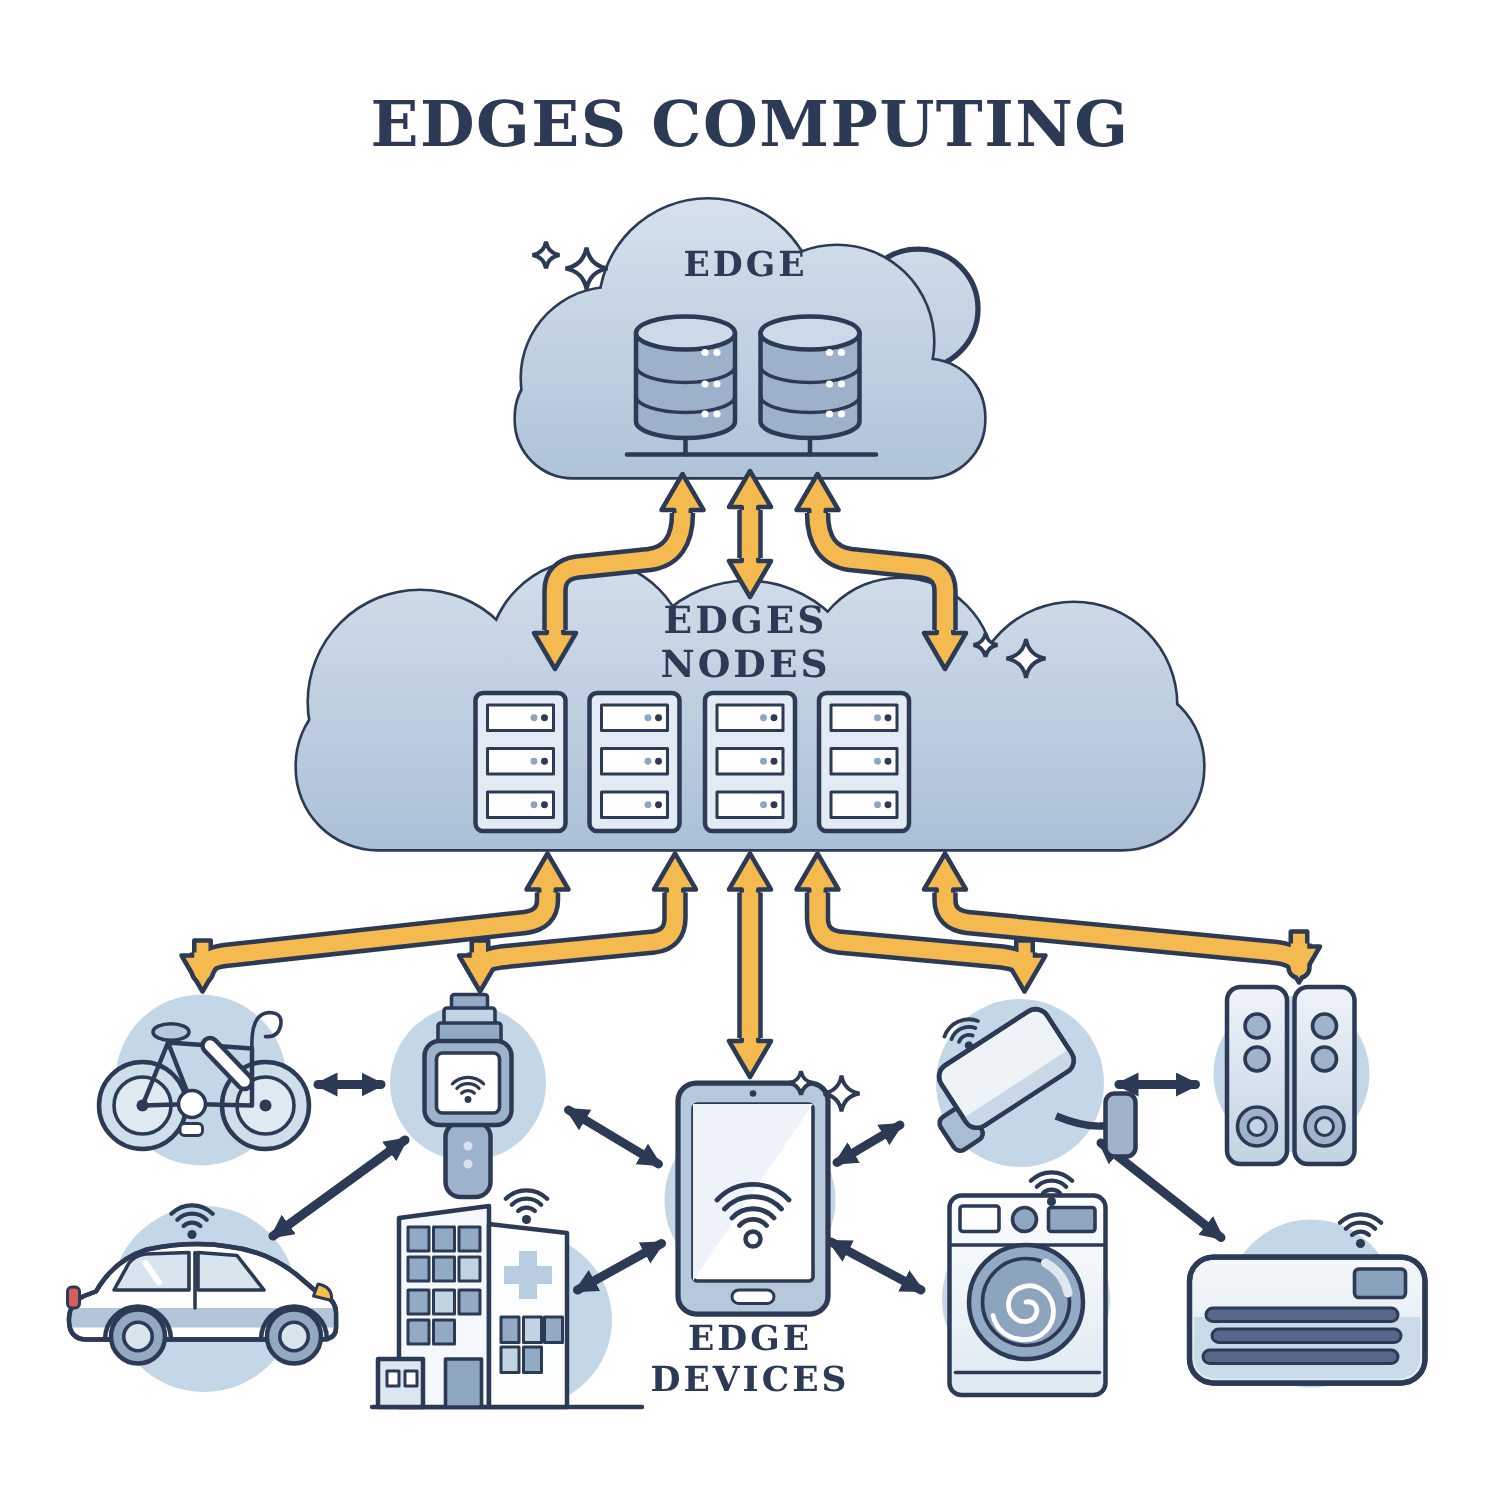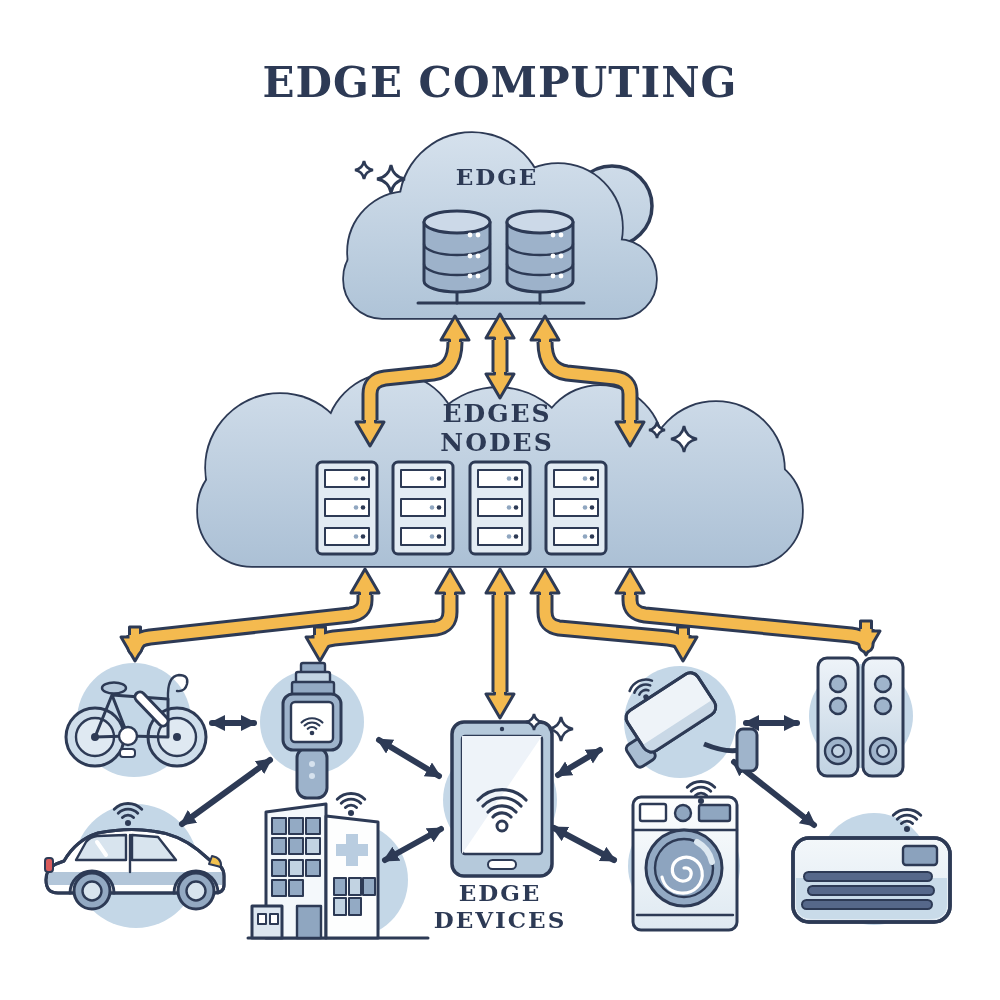--- a/index.html
+++ b/index.html
@@ -401,21 +401,21 @@
   <rect x="903" y="846" width="34" height="19" rx="3" class="s25" fill="#8ba2bd"></rect>
   <g class="s2" fill="#56688a">
     <rect x="804" y="872" width="128" height="9" rx="4.5"></rect>
     <rect x="808" y="886" width="126" height="9" rx="4.5"></rect>
     <rect x="802" y="900" width="130" height="9" rx="4.5"></rect>
   </g>
   <use href="#wifi" transform="translate(907,829) scale(0.95)"></use>
 </g>
 </svg>
 
-<div id="title" class="lbl">EDGE COMPUTING</div>
+<div id="title" class="lbl">EDGES COMPUTING</div>
 <div id="cloudLbl" class="lbl">EDGE</div>
 <div id="edgesLbl" class="lbl">
   <span>EDGES</span><br>
   <span>NODES</span>
 </div>
 <div id="devLbl" class="lbl">EDGE DEVICES</div>
 
 </div>
 
 </body></html>

